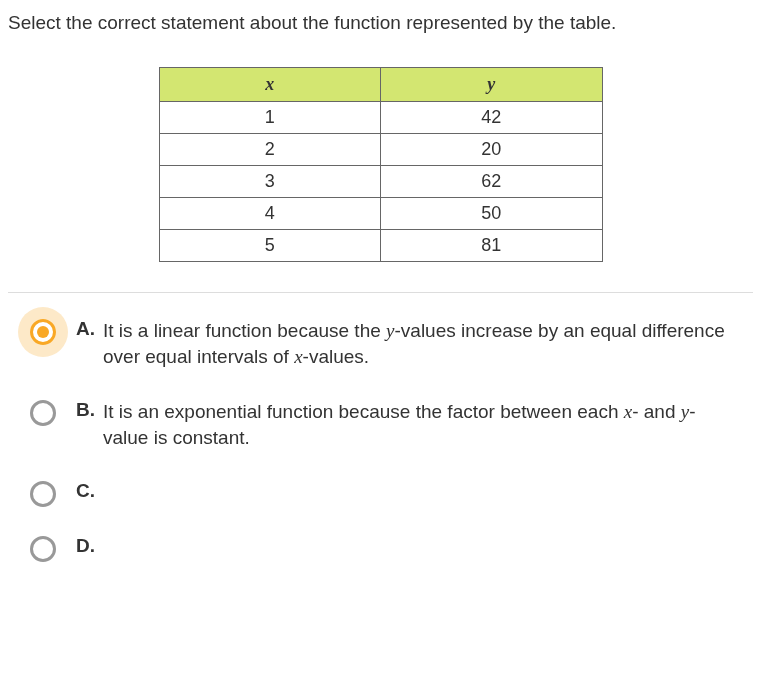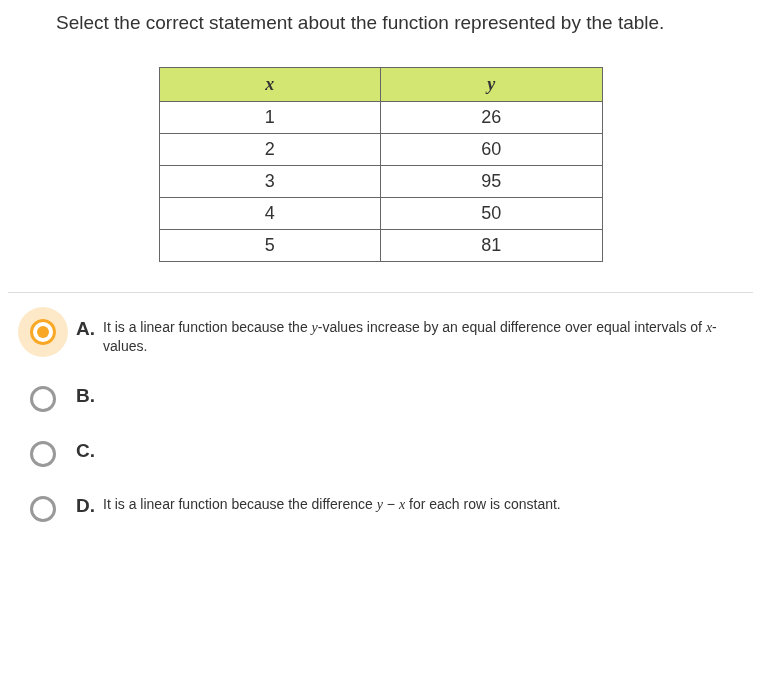--- a/index.html
+++ b/index.html
@@ -12,21 +12,20 @@
       background: #ffffff;
       width: 761px;
       padding: 10px 8px;
       color: #333333;
     }
     .question-text {
       font-size: 19px;
       color: #333333;
       margin-bottom: 30px;
       line-height: 1.4;
-      margin-left: 48px;
     }
     .table-container {
       display: flex;
       justify-content: center;
       margin-bottom: 30px;
     }
     table {
       border-collapse: collapse;
       width: 444px;
     }
@@ -86,21 +85,21 @@
       border-radius: 50%;
     }
     .option-label {
       font-weight: bold;
       font-size: 19px;
       color: #333333;
       margin-right: 8px;
       flex-shrink: 0;
     }
     .option-text {
-      font-size: 14px;
+      font-size: 19px;
       color: #333333;
       line-height: 1.4;
     }
     .italic-var {
       font-style: italic;
       font-family: "Times New Roman", serif;
     }
   </style>
 </head>
 <body>
@@ -111,29 +110,29 @@
   <table>
     <thead>
       <tr>
         <th>x</th>
         <th>y</th>
       </tr>
     </thead>
     <tbody>
       <tr>
         <td>1</td>
-        <td>26</td>
+        <td>42</td>
       </tr>
       <tr>
         <td>2</td>
-        <td>60</td>
+        <td>20</td>
       </tr>
       <tr>
         <td>3</td>
-        <td>95</td>
+        <td>62</td>
       </tr>
       <tr>
         <td>4</td>
         <td>50</td>
       </tr>
       <tr>
         <td>5</td>
         <td>81</td>
       </tr>
     </tbody>
@@ -148,27 +147,27 @@
         <div class="radio-inner"></div>
       </div>
       <div class="option-label">A.</div>
       <div class="option-text">It is a linear function because the <span class="italic-var">y</span>-values increase by an equal difference over equal intervals of <span class="italic-var">x</span>-values.</div>
     </div>
     <div class="option">
       <div class="radio-outer">
         <div class="radio-inner"></div>
       </div>
       <div class="option-label">B.</div>
+      <div class="option-text">It is an exponential function because the factor between each <span class="italic-var">x</span>- and <span class="italic-var">y</span>-value is constant.</div>
     </div>
     <div class="option">
       <div class="radio-outer">
         <div class="radio-inner"></div>
       </div>
       <div class="option-label">C.</div>
     </div>
     <div class="option">
       <div class="radio-outer">
         <div class="radio-inner"></div>
       </div>
       <div class="option-label">D.</div>
-      <div class="option-text">It is a linear function because the difference <span class="italic-var">y</span> − <span class="italic-var">x</span> for each row is constant.</div>
     </div>
   </div>
 
 </body></html>

